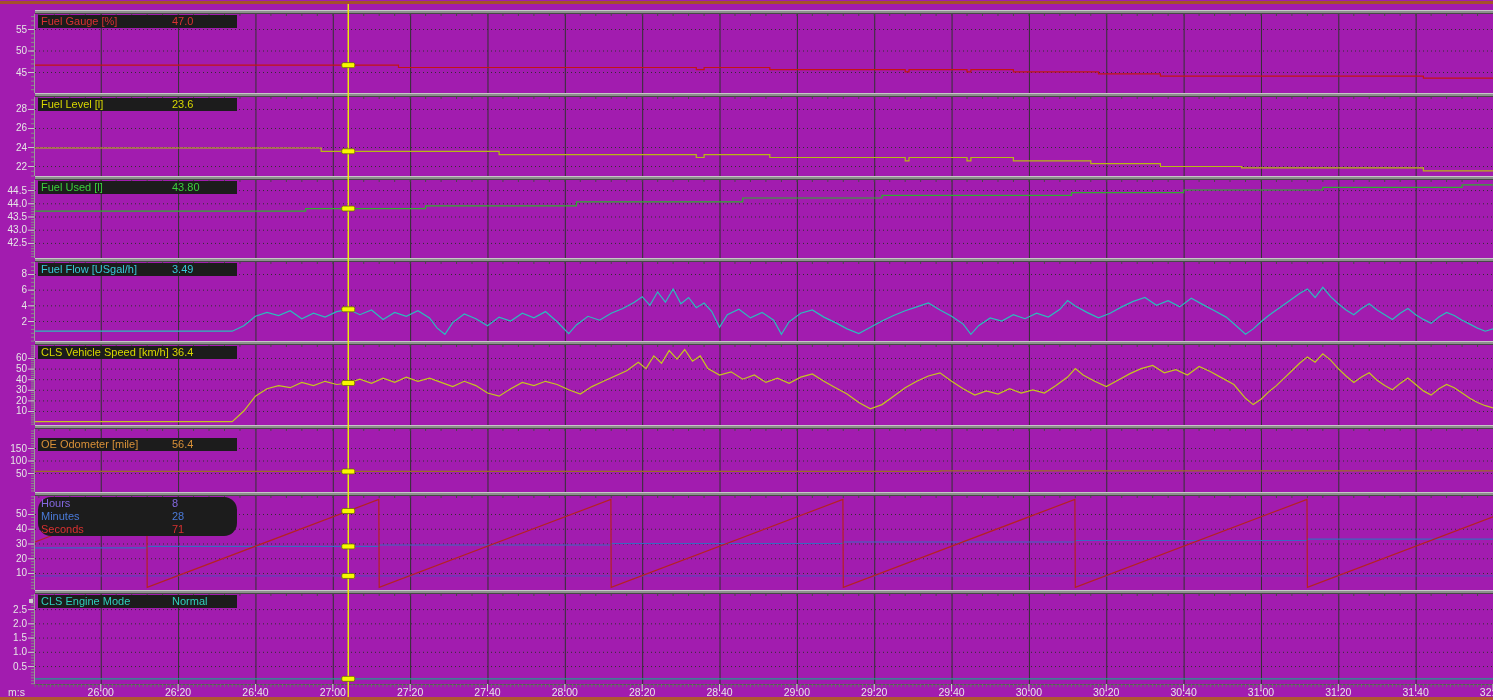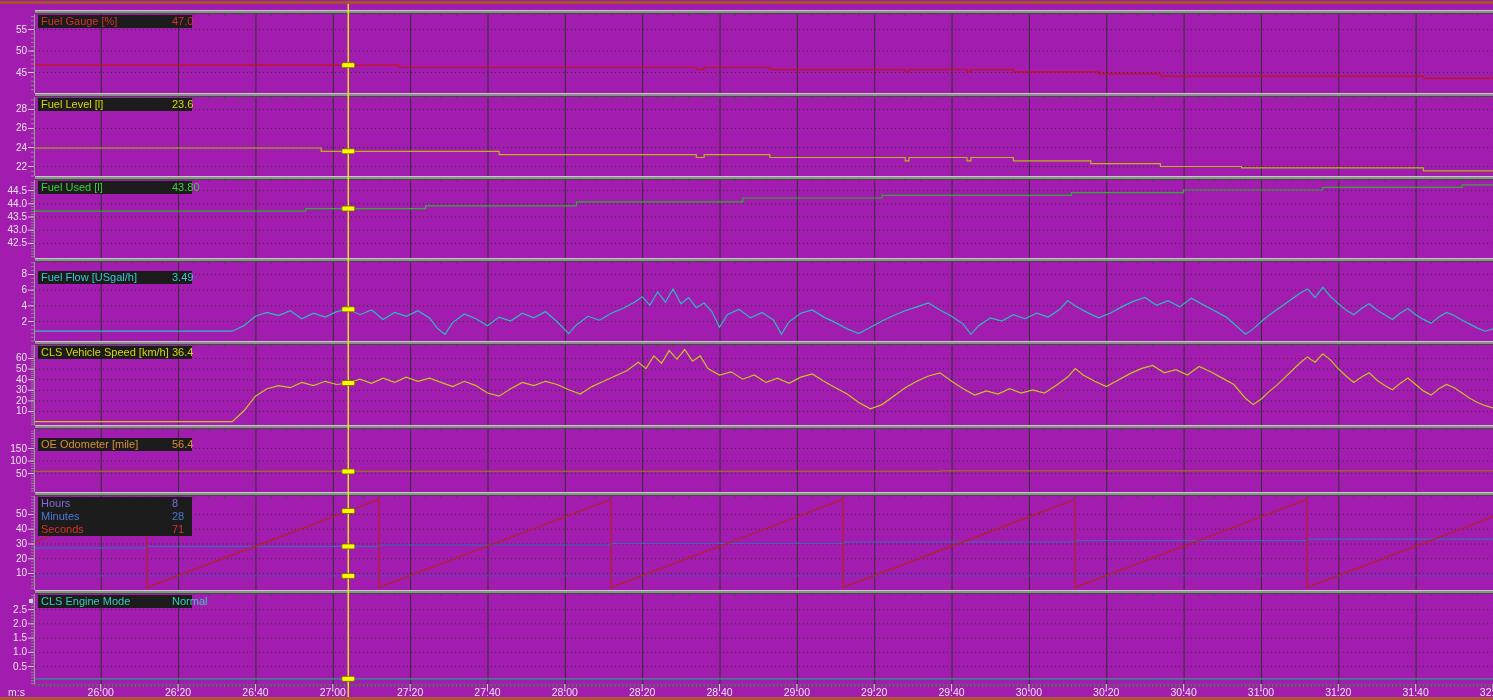--- a/index.html
+++ b/index.html
@@ -1,21 +1,21 @@
 <!DOCTYPE html>
 <html><head>
 <meta charset="utf-8">
 <style>
   html,body{margin:0;padding:0;background:#000;}
   .stage{position:relative;width:1493px;height:700px;background:#a21caf;overflow:hidden;
          font-family:"Liberation Sans",sans-serif;}
   svg{position:absolute;left:0;top:0;}
   .frame-top{position:absolute;left:0;top:1px;width:100%;height:3px;background:#a5512c;}
   .frame-bottom{position:absolute;left:0;top:697px;width:100%;height:3px;background:#b05930;}
-  .panel-header{position:absolute;left:38px;width:154px;background:#1c1c1c;z-index:5;}
+  .panel-header{position:absolute;left:38px;width:199px;background:#1c1c1c;z-index:5;}
   .sig-row{position:relative;height:13px;line-height:13px;font-size:11px;}
   .sig-label{position:absolute;left:3px;top:0;white-space:nowrap;}
   .sig-value{position:absolute;left:134px;top:0;white-space:nowrap;}
   .bullet{position:absolute;left:-9px;top:4px;width:4px;height:4px;background:#cfcfcf;}
   .xunit{position:absolute;left:8px;top:686px;font-size:10.5px;color:#e0e0e0;z-index:6;}
 </style>
 </head>
 <body>
 
 <div class="stage">
@@ -1769,39 +1769,39 @@
           <span class="sig-label" style="color: rgb(216, 216, 0);">Fuel Level [l]</span>
           <span class="sig-value" style="color: rgb(216, 216, 0);">23.6</span>
         </div>
       </div>
       <div class="panel-header" style="top: 181px;">
         <div class="sig-row">
           <span class="sig-label" style="color: rgb(60, 208, 60);">Fuel Used  [l]</span>
           <span class="sig-value" style="color: rgb(60, 208, 60);">43.80</span>
         </div>
       </div>
-      <div class="panel-header" style="top: 263px; margin-top: 8px;">
+      <div class="panel-header" style="top: 263px;">
         <div class="sig-row">
           <span class="sig-label" style="color: rgb(56, 200, 216);">Fuel Flow [USgal/h]</span>
           <span class="sig-value" style="color: rgb(56, 200, 216);">3.49</span>
         </div>
       </div>
       <div class="panel-header" style="top: 346px;">
         <div class="sig-row">
           <span class="sig-label" style="color: rgb(216, 216, 0);">CLS Vehicle Speed [km/h]</span>
           <span class="sig-value" style="color: rgb(216, 216, 0);">36.4</span>
         </div>
       </div>
       <div class="panel-header" style="top: 438px;">
         <div class="sig-row">
           <span class="sig-label" style="color: rgb(216, 144, 56);">OE Odometer [mile]</span>
           <span class="sig-value" style="color: rgb(216, 144, 56);">56.4</span>
         </div>
       </div>
-      <div class="panel-header" style="top: 497px;">
+      <div class="panel-header" style="top: 497px; border-radius: 13px;">
         <div class="sig-row">
           <span class="sig-label" style="color: rgb(132, 104, 224);">Hours</span>
           <span class="sig-value" style="color: rgb(132, 104, 224);">8</span>
         </div>
         <div class="sig-row">
           <span class="sig-label" style="color: rgb(74, 122, 216);">Minutes</span>
           <span class="sig-value" style="color: rgb(74, 122, 216);">28</span>
         </div>
         <div class="sig-row">
           <span class="sig-label" style="color: rgb(216, 48, 48);">Seconds</span>

